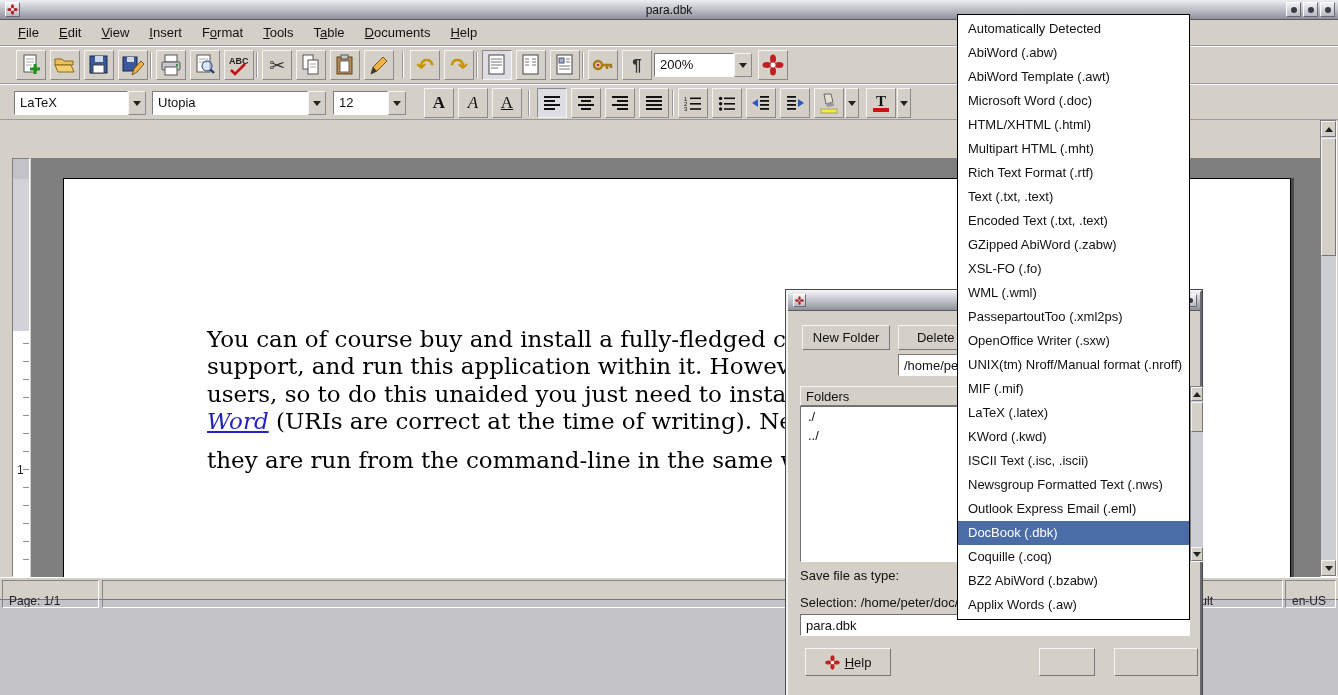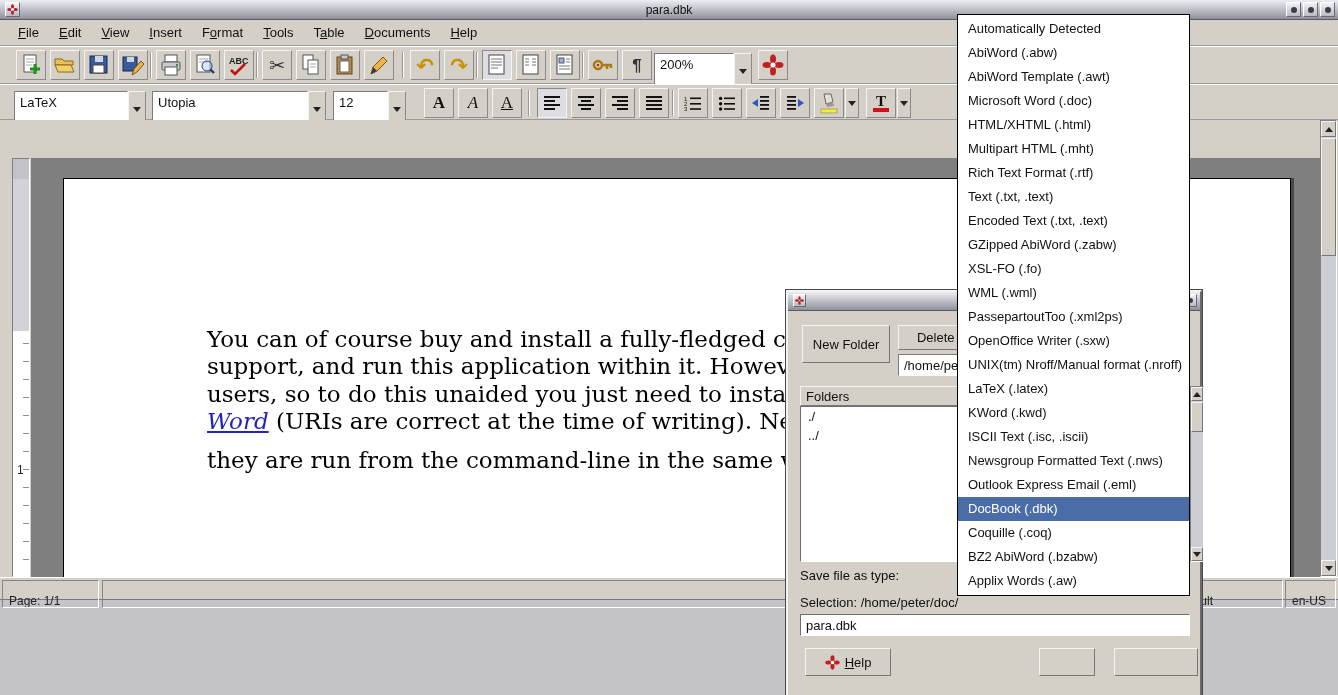--- a/index.html
+++ b/index.html
@@ -33,21 +33,21 @@
   .toolbar2 { position:absolute; left:0; top:84px; right:0; height:36px; background:#d4d0c8;
               border-top:1px solid #fff; border-bottom:1px solid #9a9a9e; }
   .tbtn { position:absolute; width:30px; height:30px; background:#d4d0c8;
           border:1px solid; border-color:#f4f4f4 #8a8a8e #8a8a8e #f4f4f4;
           display:flex; align-items:center; justify-content:center; }
   .tbtn.pressed { border-color:#8a8a8e #f4f4f4 #f4f4f4 #8a8a8e; background:#dedee2; }
   .sep { position:absolute; width:2px; height:26px; border-left:1px solid #97979b; border-right:1px solid #fff; }
   .glyph { font-size:19px; line-height:1; color:#333; }
   .glyph.amber { color:#c79300; font-weight:bold; font-size:21px; }
 
-  .combo { position:absolute; height:36px; display:flex; }
+  .combo { position:absolute; height:24px; display:flex; }
   .combo .field { flex:1; background:#fff; border:1px solid; border-color:#7c7c80 #fff #fff #7c7c80;
                   font-size:13px; color:#111; padding:3px 5px; white-space:nowrap; overflow:hidden; }
   .combo .cbtn { width:18px; background:#d4d0c8; border:1px solid; border-color:#f4f4f4 #8a8a8e #8a8a8e #f4f4f4;
                  display:flex; align-items:center; justify-content:center; }
   .tri-down { width:0; height:0; border-left:4px solid transparent; border-right:4px solid transparent;
               border-top:5px solid #222; }
   .tri-up-s { width:0; height:0; border-left:4px solid transparent; border-right:4px solid transparent;
               border-bottom:5px solid #222; }
 
   .serifA { font-family:"Liberation Serif","DejaVu Serif",serif; font-size:17px; color:#111; }
@@ -596,21 +596,21 @@
             </span>
         </div>
       </div>
       <div class="tb-right">
         <div class="winbtn" style="width:13px;height:13px">
             <span class="dot" style="width:5px;height:5px"></span>
           </div>
       </div>
     </div>
 
-    <div class="dlg-btn" style="left:14px;top:33px;width:88px;height:38px">
+    <div class="dlg-btn" style="left:14px;top:33px;width:88px;height:25px">
       <span>New Folder</span>
     </div>
     <div class="dlg-btn" style="left:110px;top:33px;width:100px;height:25px">
       <span>Delete File</span>
     </div>
 
     <div class="combo" style="left:110px;top:62px;width:150px;height:22px">
       <div class="field">/home/peter/doc/</div>
       <div class="cbtn">
           <span class="tri-down"></span>
@@ -667,20 +667,21 @@
     <div class="dd-item">Multipart HTML (.mht)</div>
     <div class="dd-item">Rich Text Format (.rtf)</div>
     <div class="dd-item">Text (.txt, .text)</div>
     <div class="dd-item">Encoded Text (.txt, .text)</div>
     <div class="dd-item">GZipped AbiWord (.zabw)</div>
     <div class="dd-item">XSL-FO (.fo)</div>
     <div class="dd-item">WML (.wml)</div>
     <div class="dd-item">PassepartoutToo (.xml2ps)</div>
     <div class="dd-item">OpenOffice Writer (.sxw)</div>
     <div class="dd-item">UNIX(tm) Nroff/Manual format (.nroff)</div>
+    <div class="dd-item">MIF (.mif)</div>
     <div class="dd-item">LaTeX (.latex)</div>
     <div class="dd-item">KWord (.kwd)</div>
     <div class="dd-item">ISCII Text (.isc, .iscii)</div>
     <div class="dd-item">Newsgroup Formatted Text (.nws)</div>
     <div class="dd-item">Outlook Express Email (.eml)</div>
     <div class="dd-item selected">DocBook (.dbk)</div>
     <div class="dd-item">Coquille (.coq)</div>
     <div class="dd-item">BZ2 AbiWord (.bzabw)</div>
     <div class="dd-item" _="">Applix Words (.aw)</div>
   </div>

